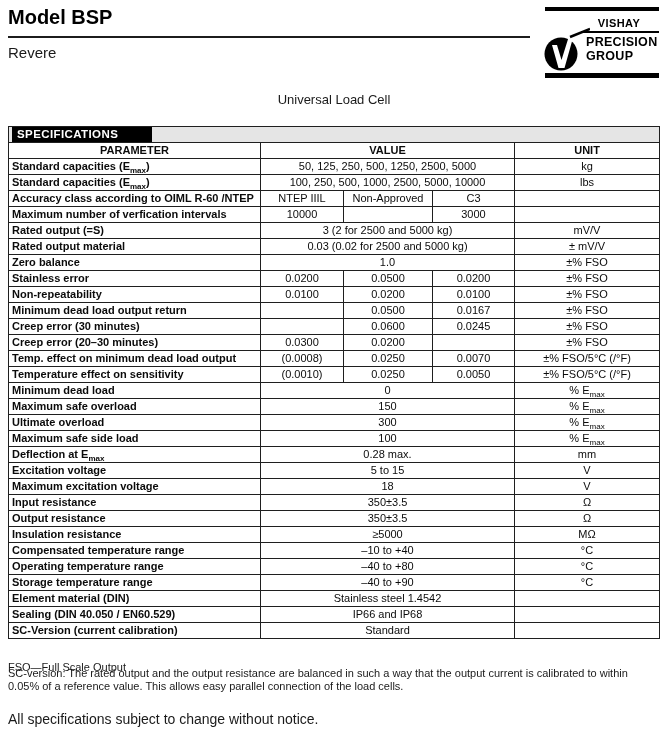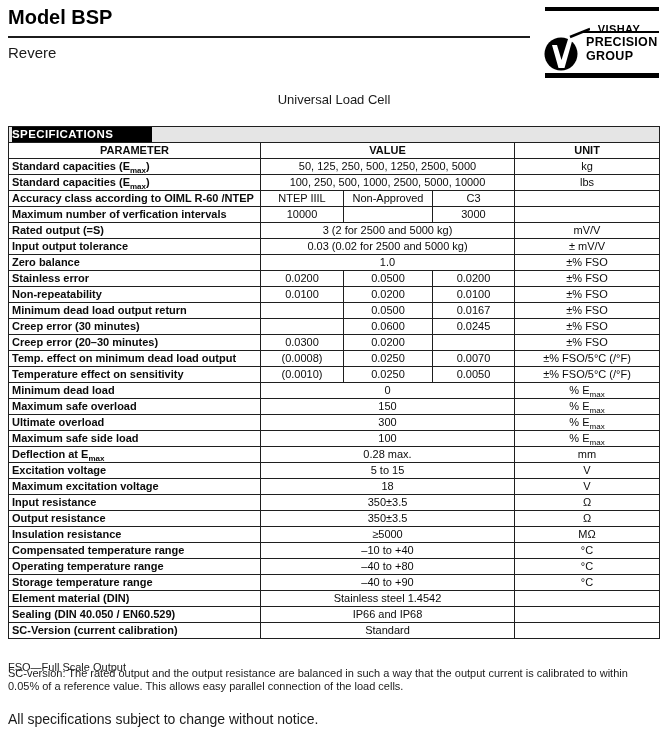--- a/index.html
+++ b/index.html
@@ -10,42 +10,42 @@
   
   .model-title { position:absolute; top:6px; left:8px; font-size:20px; font-weight:bold; color:#000; }
   .title-rule  { position:absolute; top:36px; left:8px; width:522px; height:2px; background:#1c1c1c; }
   .brand       { position:absolute; top:44px; left:8px; font-size:15px; color:#1a1a1a; }
   .subtitle    { position:absolute; top:92px; left:0; width:668px; text-align:center; font-size:13px; color:#1a1a1a; }
 
   
   .logo { position:absolute; top:7px; right:9px; width:114px; height:78px; }
   .logo-bar-top    { position:absolute; top:0; left:0; right:0; height:4px; background:#000; }
   .logo-vishay     { position:absolute; top:10px; left:34px; width:80px; text-align:center;
-                     font-size:11px; font-weight:bold; letter-spacing:0.4px; color:#000;margin-top:6px; }
+                     font-size:11px; font-weight:bold; letter-spacing:0.4px; color:#000; }
   .logo-rule       { position:absolute; top:24px; left:36px; right:0; height:2px; background:#000; }
   .logo-v-icon     { position:absolute; top:20px; left:-3px; }
   .logo-precision  { position:absolute; top:28px; left:41px; font-size:12.5px; font-weight:bold; letter-spacing:0.3px; color:#000; }
   .logo-group      { position:absolute; top:42px; left:41px; font-size:12.5px; font-weight:bold; letter-spacing:0.3px; color:#000; }
   .logo-bar-bottom { position:absolute; top:66px; left:0; right:0; height:5px; background:#000; }
 
   
   table.spec {
     position:absolute; top:126px; left:8px;
     border-collapse:collapse; table-layout:fixed; width:651px;
     font-size:11px;
   }
   table.spec td {
     border:1px solid #1f1f1f; height:15px; line-height:13px;
     padding:0 3px; overflow:hidden; white-space:nowrap; color:#0b0b0b;
     vertical-align:middle;
   }
   td.spec-strip { padding:0; background:#e5e5e5; }
   .spec-badge {
     background:#000; color:#fff; font-weight:bold; font-size:11.5px; letter-spacing:0.4px;
-    height:100%; width:140px; display:flex; align-items:center; box-sizing:border-box;
+    height:100%; width:140px; display:flex; align-items:center; padding-left:5px; box-sizing:border-box;
   }
   td.hdr   { font-weight:bold; text-align:center; background:#fff; }
   td.param { font-weight:bold; text-align:left; padding-left:4px; }
   td.val   { text-align:center; }
   td.unit  { text-align:center; }
   sub { font-size:8px; line-height:0; }
 
   
   .fso-note    { position:absolute; top:661px; left:8px; font-size:11px; color:#1a1a1a; }
   .sc-note     { position:absolute; top:667px; left:8px; width:654px; font-size:11px; line-height:13px; color:#1a1a1a; }
@@ -120,21 +120,21 @@
           <td class="val"></td>
           <td class="val">3000</td>
           <td class="unit"></td>
         </tr>
         <tr>
           <td class="param">Rated output (=S)</td>
           <td class="val" colspan="3">3 (2 for 2500 and 5000 kg)</td>
           <td class="unit">mV/V</td>
         </tr>
         <tr>
-          <td class="param">Input output tolerance</td>
+          <td class="param">Rated output material</td>
           <td class="val" colspan="3">0.03 (0.02 for 2500 and 5000 kg)</td>
           <td class="unit">± mV/V</td>
         </tr>
         <tr>
           <td class="param">Zero balance</td>
           <td class="val" colspan="3">1.0</td>
           <td class="unit">±% FSO</td>
         </tr>
         <tr>
           <td class="param">Stainless error</td>

